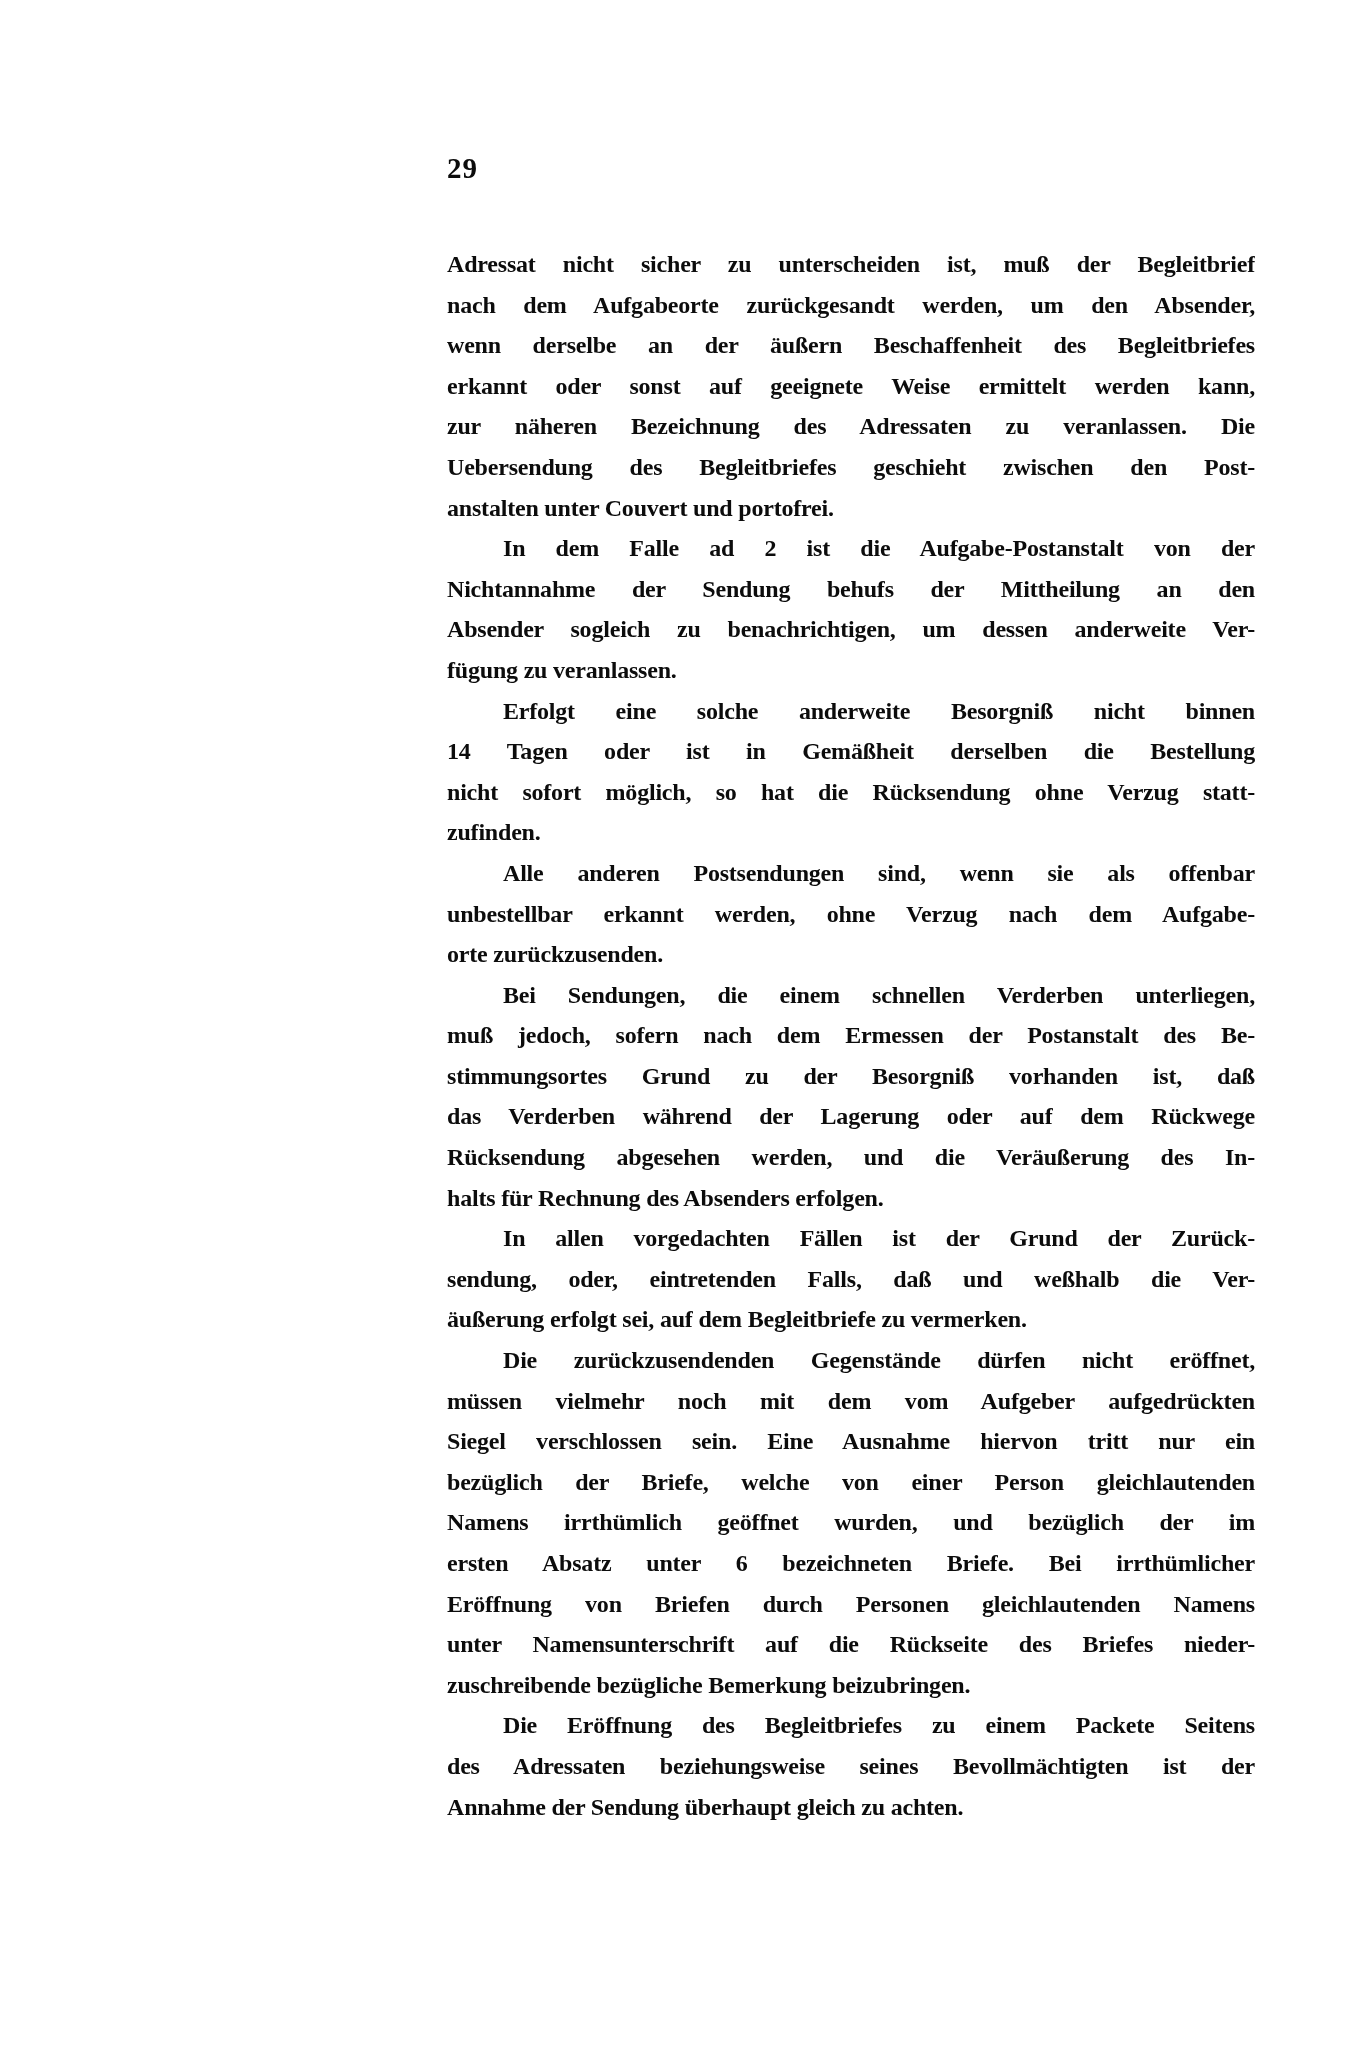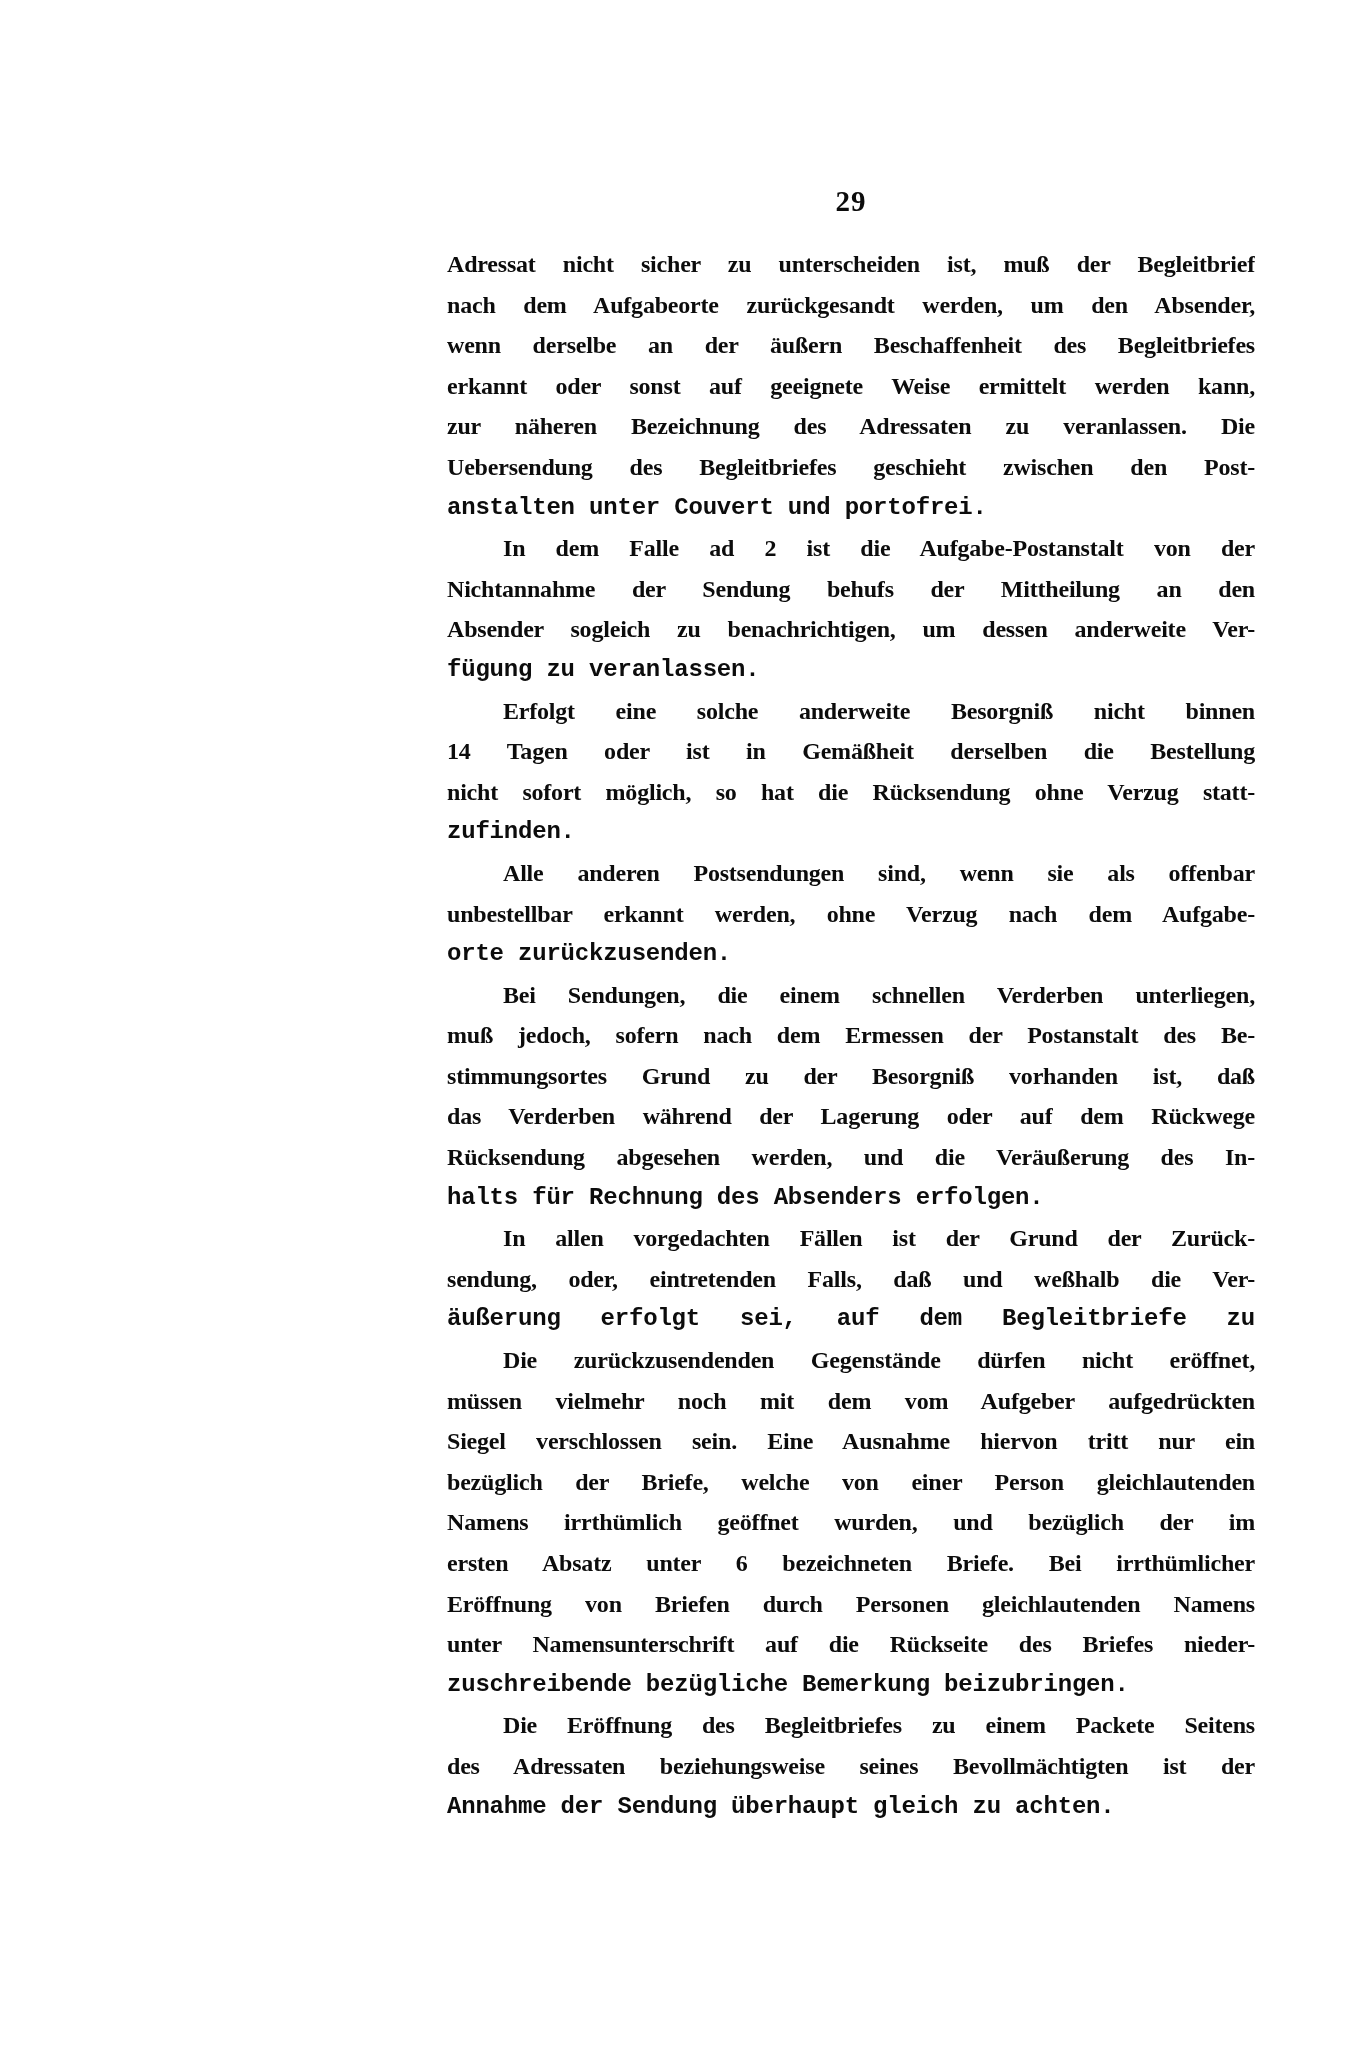--- a/index.html
+++ b/index.html
@@ -13,23 +13,23 @@
     height: 2048px;
     background: #ffffff;
     color: #0c0c0c;
     font-family: "Liberation Serif", "DejaVu Serif", serif;
     font-weight: 700;
     overflow: hidden;
   }
   .page-number {
     position: absolute;
     left: 447px;
-    top: 185px;
+    top: 152px;
     width: 808px;
-    text-align: center;
+    text-align: left;
     font-size: 29px;
     letter-spacing: 1px;
     color: #0c0c0c;
   }
   .textblock {
     position: absolute;
     left: 447px;
     top: 244px;
     width: 808px;
     font-size: 24px;
@@ -42,21 +42,20 @@
   .line {
     height: 40.6px;
     line-height: 40.6px;
     text-align: justify;
     text-align-last: justify;
     white-space: normal;
     overflow: hidden;
   }
   .line.last {
     text-align-last: left;
-    font-family: Liberation Mono, monospace;
   }
   .line.indent {
     text-indent: 56px;
   }
 </style>
 </head>
 <body>
 
 <div class="page">
   <div class="page-number">29</div>

